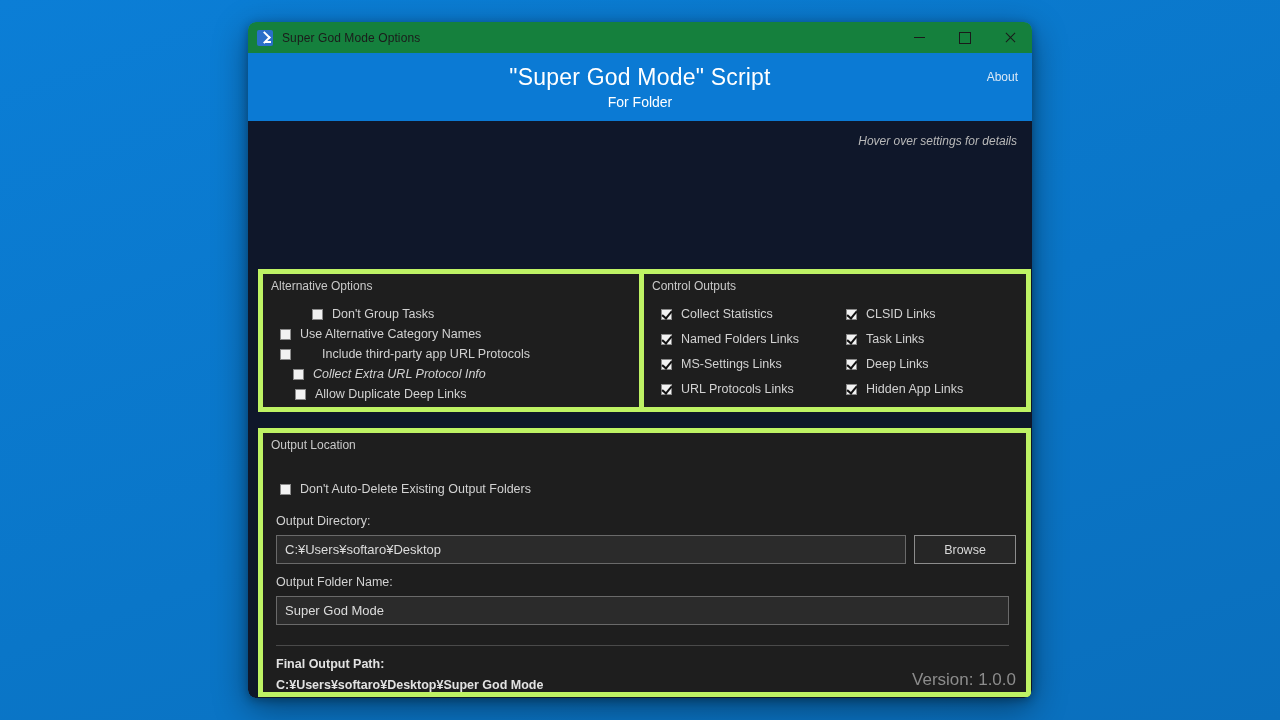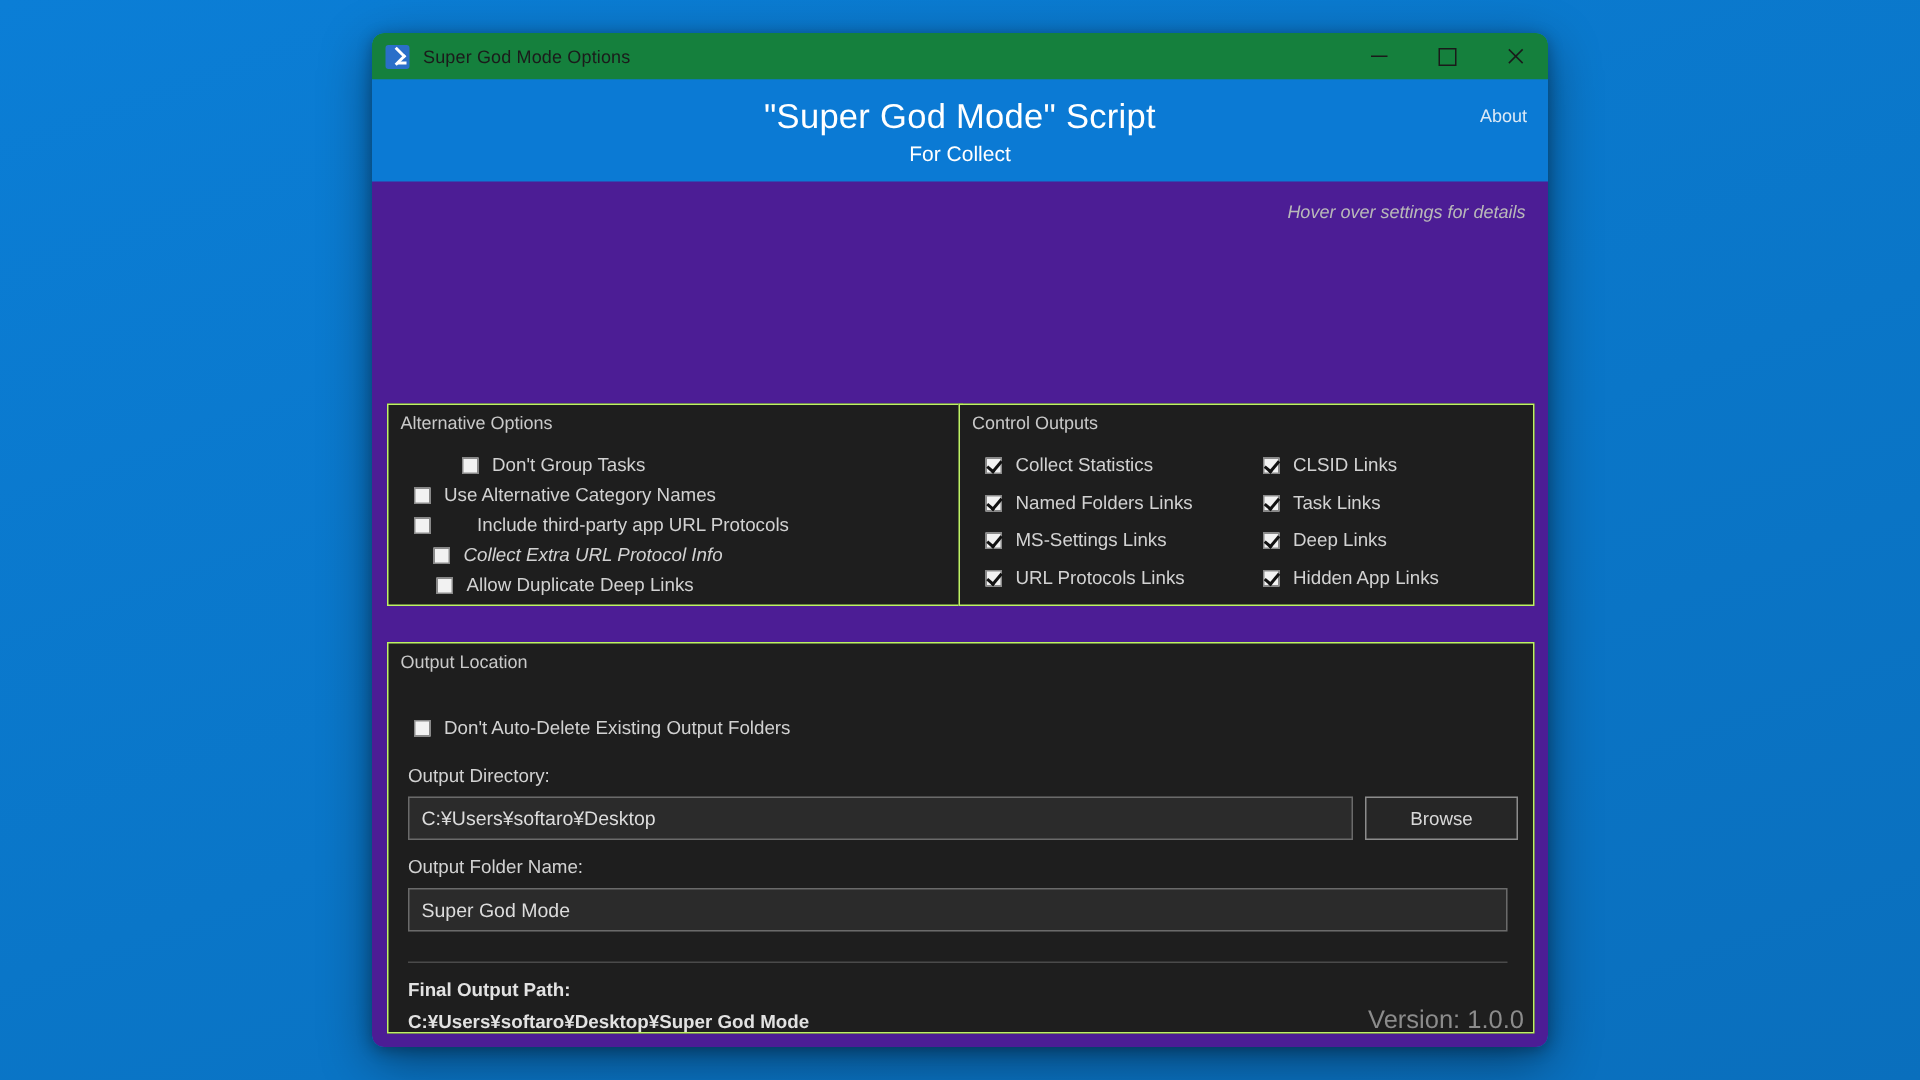--- a/index.html
+++ b/index.html
@@ -137,39 +137,39 @@
     position: absolute;
     right: 14px;
     top: 17px;
     color: #dce9f6;
     font-size: 12px;
     cursor: pointer;
   }
 
   
   #body-area {
-    background: #4c1d95;
+    background: #0f172a;
     flex: 1 1 auto;
     position: relative;
     border-bottom-left-radius: 8px;
     border-bottom-right-radius: 8px;
   }
   #hover-hint {
     position: absolute;
     right: 15px;
     top: 13px;
     font-size: 12px;
     font-style: italic;
     color: #b9b9b9;
   }
 
   
   .groupbox {
     position: absolute;
-    border: 1px solid #bef264;
+    border: 5px solid #bef264;
     background: #1e1e1e;
   }
   .group-title {
     position: absolute;
     top: 5px;
     left: 8px;
     font-size: 12px;
     color: #c9c9c9;
   }
   #gb-alternative { left: 10px;  top: 148px; width: 382px; height: 133px; }
@@ -284,21 +284,21 @@
         <span class="glyph-max"></span>
       </div>
       <div class="win-btn">
         <span class="glyph-close"></span>
       </div>
     </div>
   </div>
 
   <div id="header">
     <div id="header-title">"Super God Mode" Script</div>
-    <div id="header-subtitle">For Collect</div>
+    <div id="header-subtitle">For Folder</div>
     <div id="about-link">About</div>
   </div>
 
   <div id="body-area">
 
     <div id="hover-hint">Hover over settings for details</div>
 
     <div class="groupbox" id="gb-alternative">
       <div class="group-title">Alternative Options</div>
 

